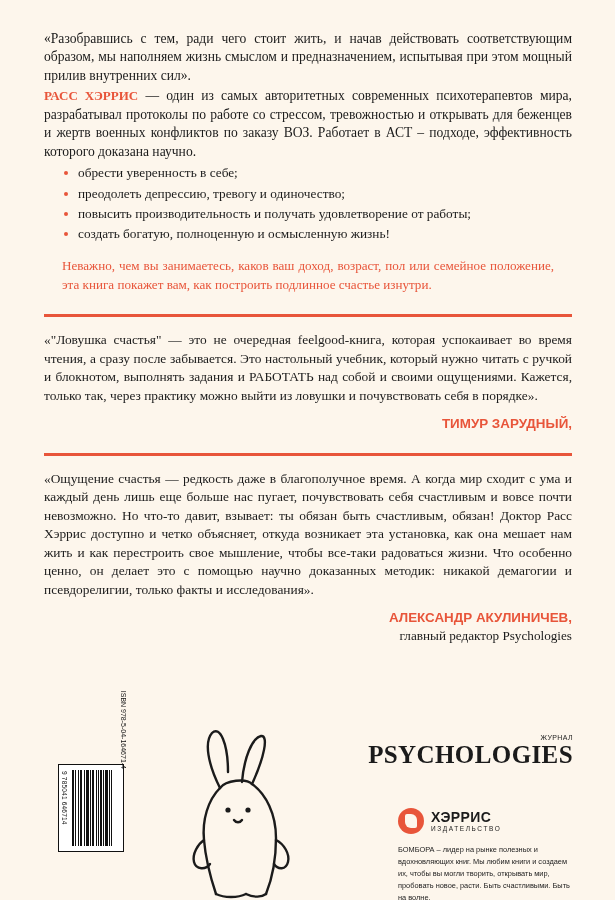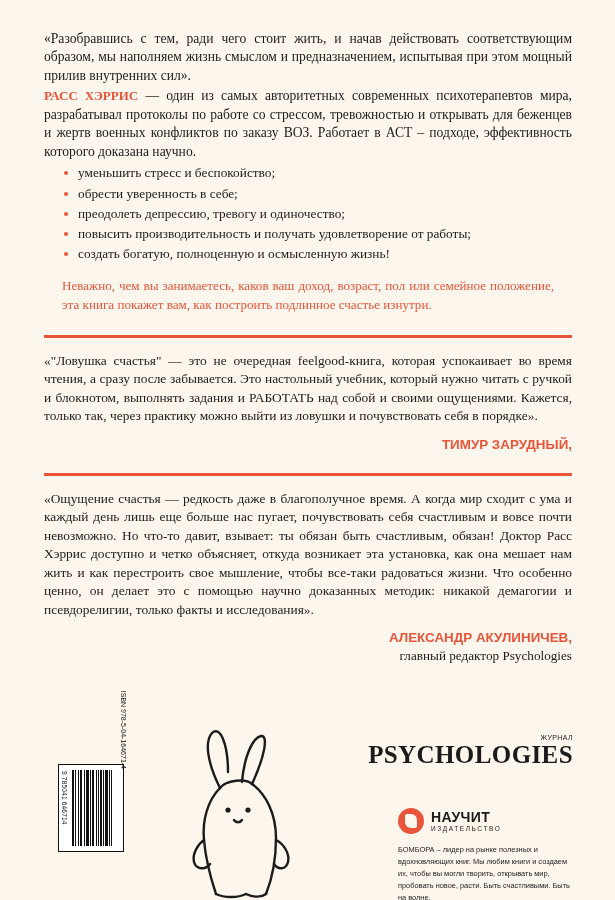--- a/index.html
+++ b/index.html
@@ -271,21 +271,20 @@
 
   <div class="inner">
 
 
     <p class="body-text"><span>«Разобравшись с тем, ради чего стоит жить, и начав действовать соответствующим образом, мы наполняем жизнь смыслом и предназначением, испытывая при этом мощный прилив внутренних сил».</span></p>
 
     <p class="body-text"><span class="accent-bold">РАСС ХЭРРИС</span><span> — один из самых авторитетных современных психотерапевтов мира, разрабатывал протоколы по работе со стрессом, тревожностью и открывать для беженцев и жертв военных конфликтов по заказу ВОЗ. Работает в АСТ – подходе, эффективность которого доказана научно.</span></p>
 
 
     <ul class="bullets">
-      <li>уменьшить стресс и беспокойство;</li>
       <li>обрести уверенность в себе;</li>
       <li>преодолеть депрессию, тревогу и одиночество;</li>
       <li>повысить производительность и получать удовлетворение от работы;</li>
       <li>создать богатую, полноценную и осмысленную жизнь!</li>
     </ul>
 
     <p class="closing-note">Неважно, чем вы занимаетесь, каков ваш доход, возраст, пол или семейное положение, эта книга покажет вам, как построить подлинное счастье изнутри.</p>
 
     <div class="rule"></div>
 
@@ -303,21 +302,21 @@
   <div class="bottom">
 
     <div class="psychologies-block">
       <span class="psy-small">ЖУРНАЛ</span>
       <span class="psy-main">PSYCHOLOGIES</span>
     </div>
 
     <div class="bombora">
       <div class="bombora-mark"></div>
       <div class="bombora-text">
-        <div class="b-name">НАУЧИТ</div>
+        <div class="b-name">ХЭРРИС</div>
         <div class="b-sub">ИЗДАТЕЛЬСТВО</div>
       </div>
     </div>
 
     <div class="publisher-blurb">БОМБОРА – лидер на рынке полезных и вдохновляющих книг. Мы любим книги и создаем их, чтобы вы могли творить, открывать мир, пробовать новое, расти. Быть счастливыми. Быть на волне.</div>
 
     <div class="barcode-box">
       <div class="barcode-num">9 785041 646714</div>
       <div class="isbn-vert">ISBN 978-5-04-164671-4</div>
       <div class="barcode-stripes">

